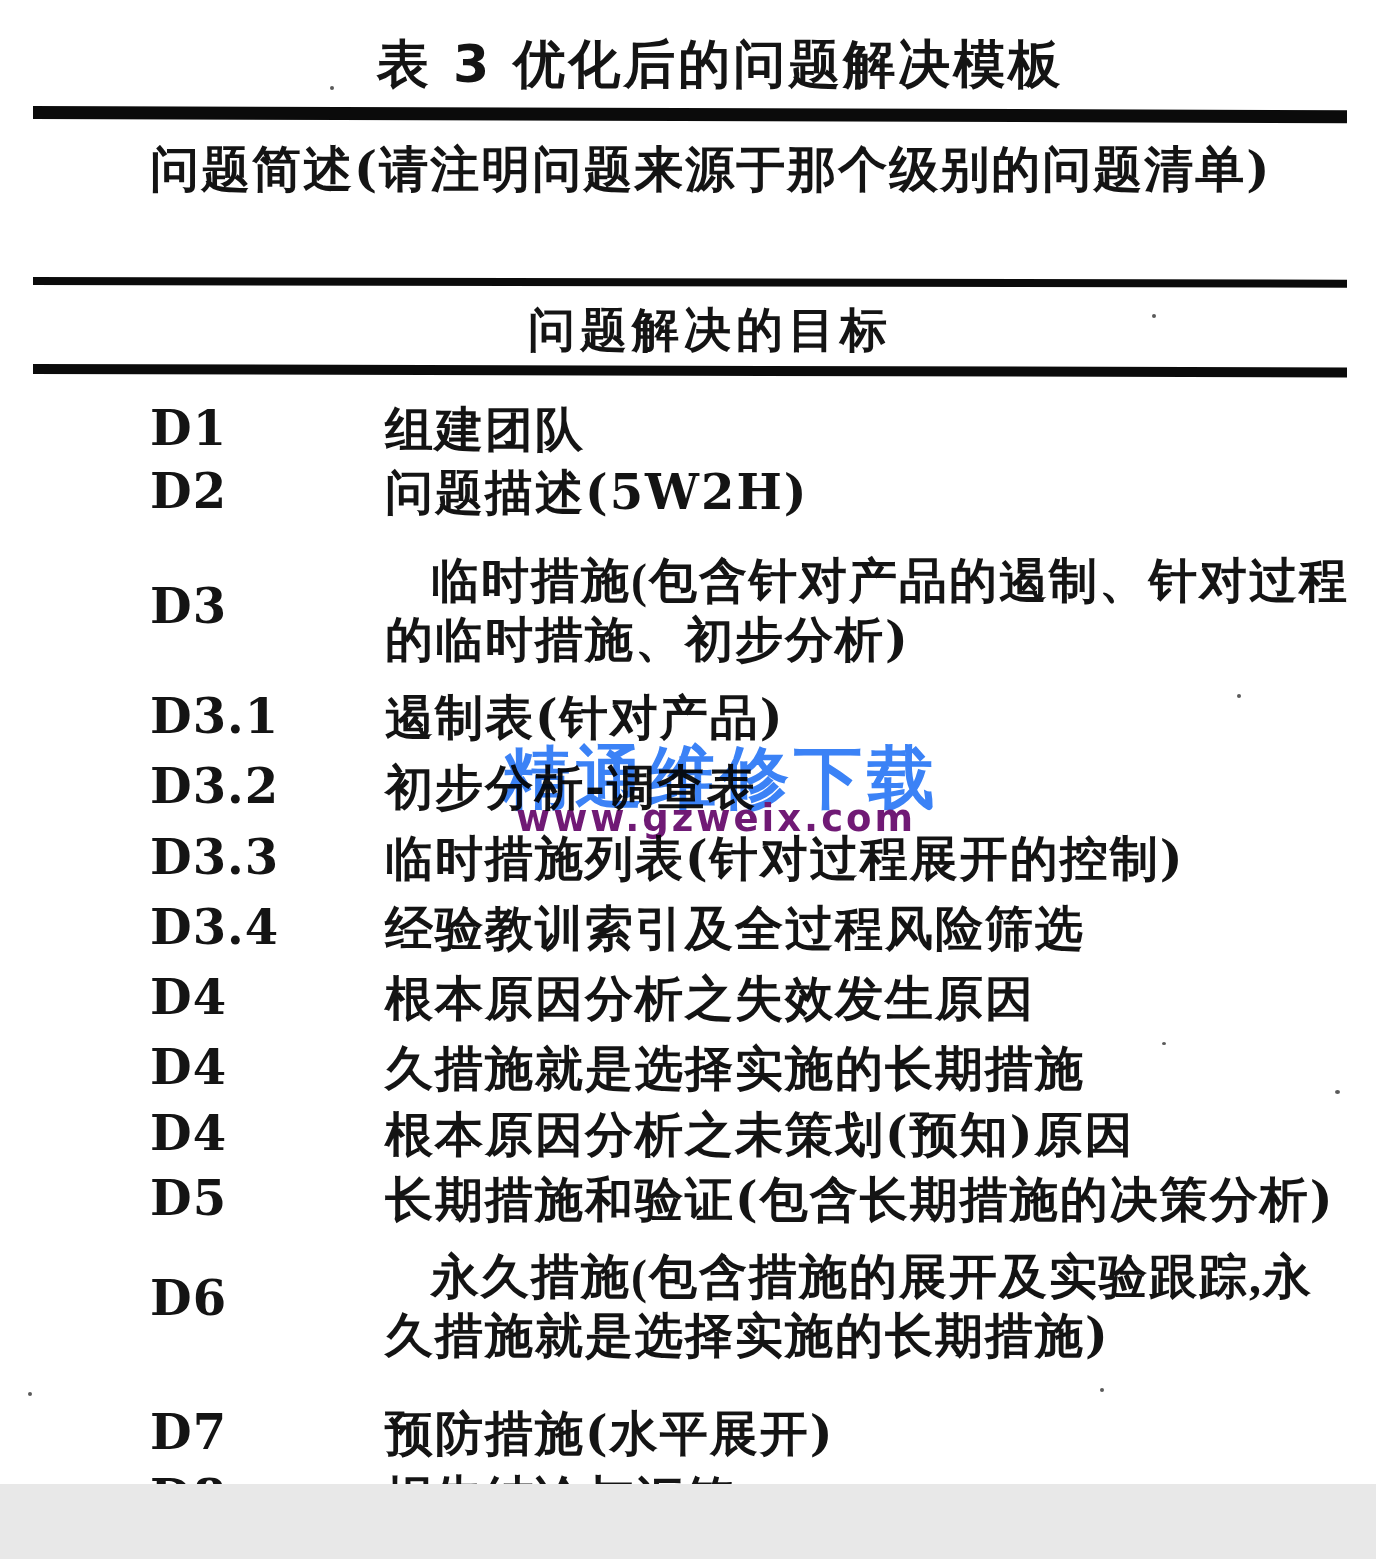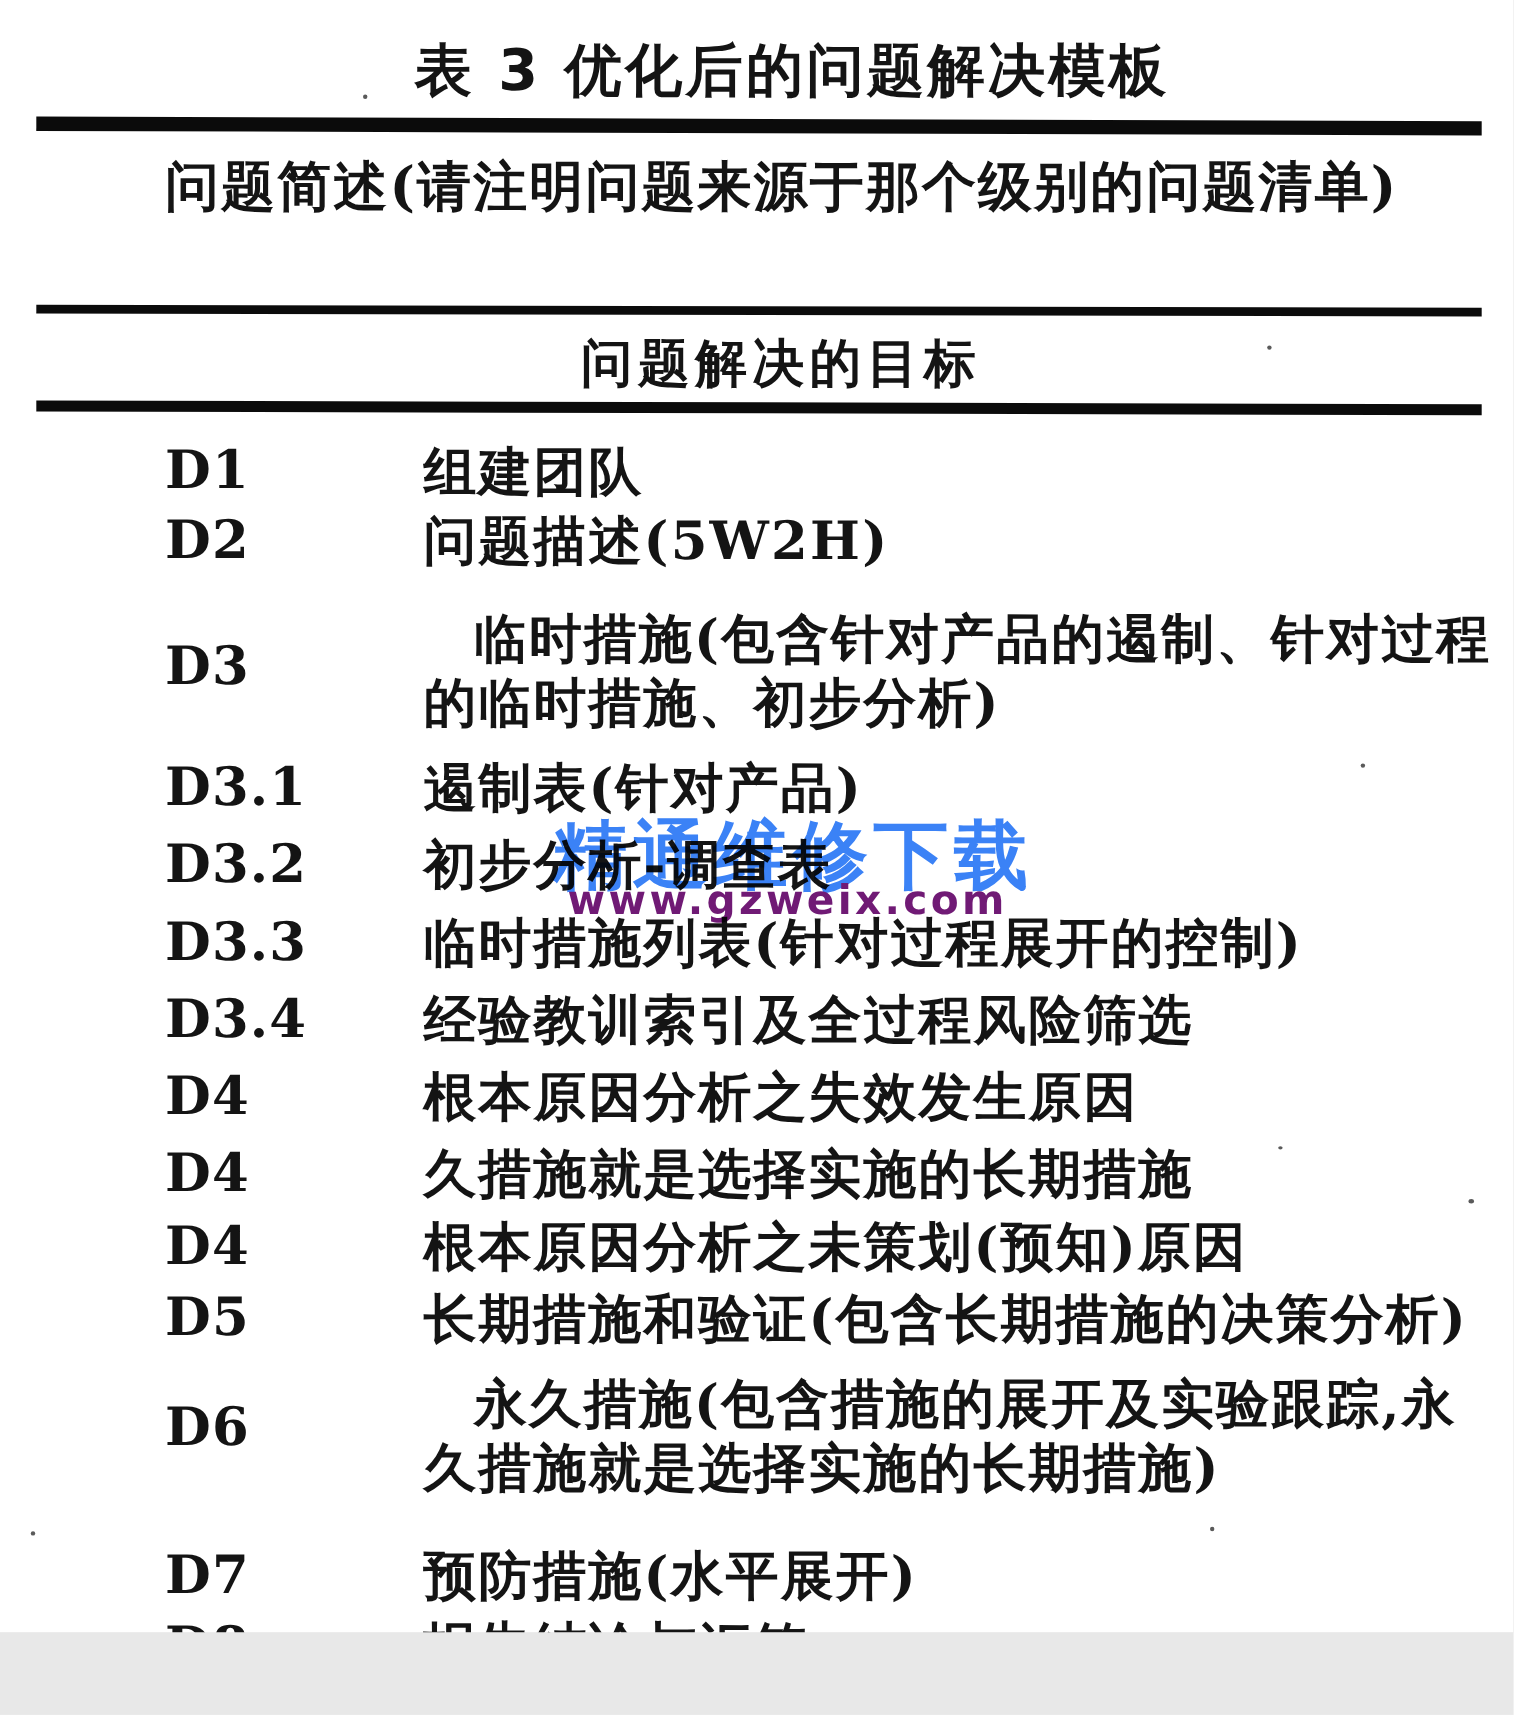--- a/index.html
+++ b/index.html
@@ -42,21 +42,21 @@
   .row{position:absolute;left:0;width:1376px;}
   .rid{
     position:absolute;left:150px;top:0;
     font-size:48px;font-weight:bold;letter-spacing:1px;
   }
   .rtext{
     position:absolute;left:385px;top:0;width:975px;
     font-size:48px;font-weight:bold;letter-spacing:2px;line-height:58px;
   }
   .rline{display:block;white-space:nowrap;}
-  .rline.indent{text-indent:46px;}
+  .rline.indent{text-indent:46px;font-family:Liberation Serif, serif;}
   
   .watermark{position:absolute;left:0;top:0;z-index:6;mix-blend-mode:multiply;
              font-family:"DejaVu Sans","Liberation Sans",sans-serif;}
   .wm-text{
     position:absolute;left:502px;top:733px;
     font-size:68px;font-weight:bold;letter-spacing:5px;
     color:#3b82f6;white-space:nowrap;
   }
   .wm-url{
     position:absolute;left:516px;top:797px;

